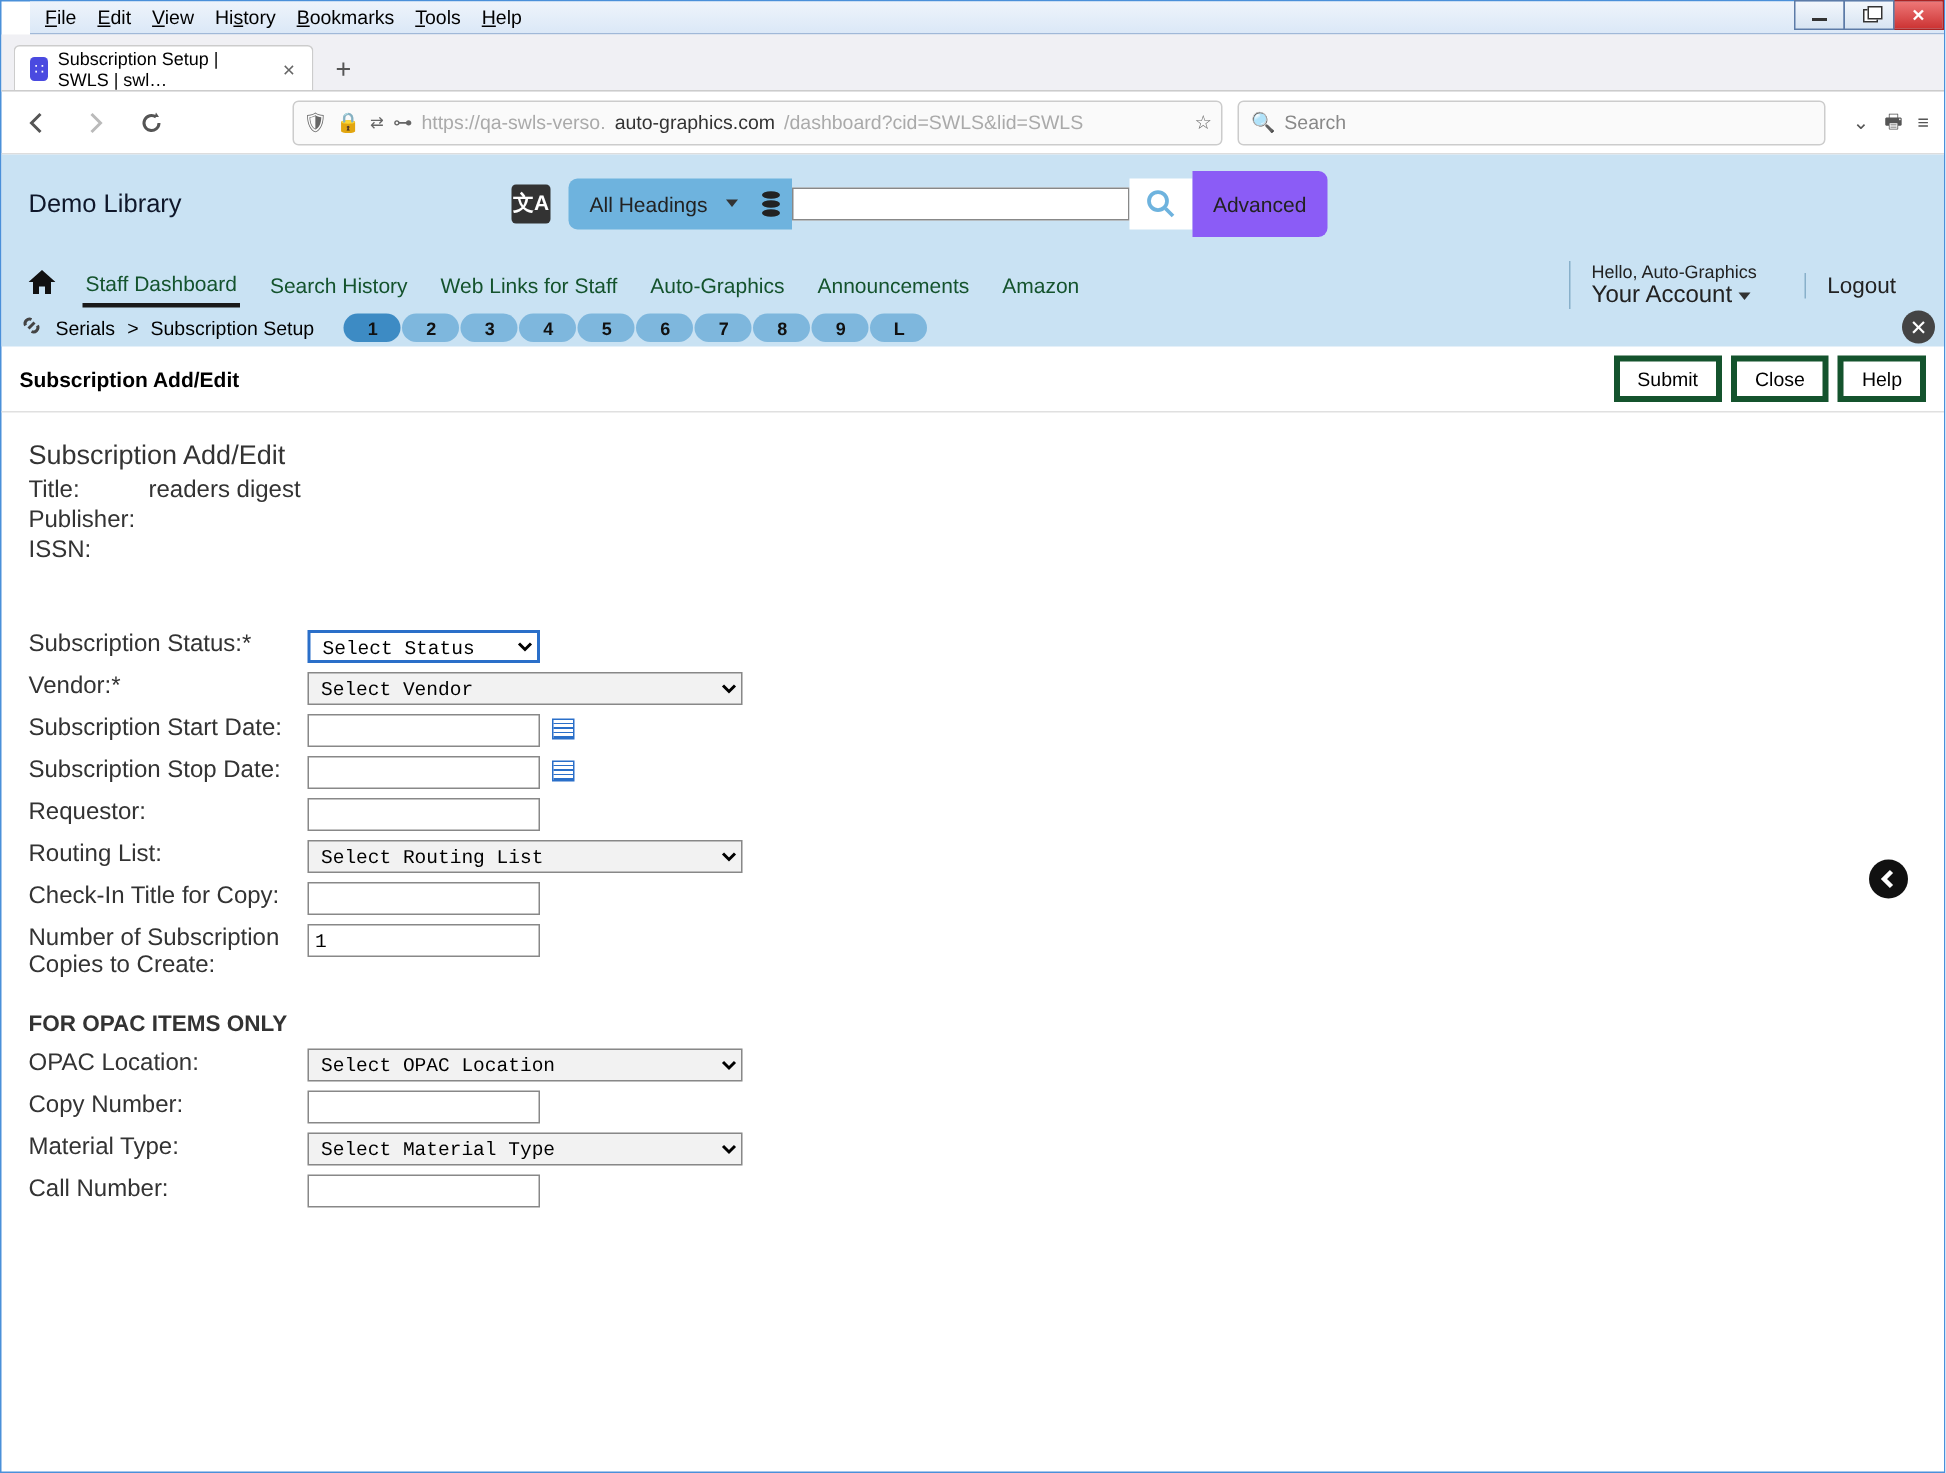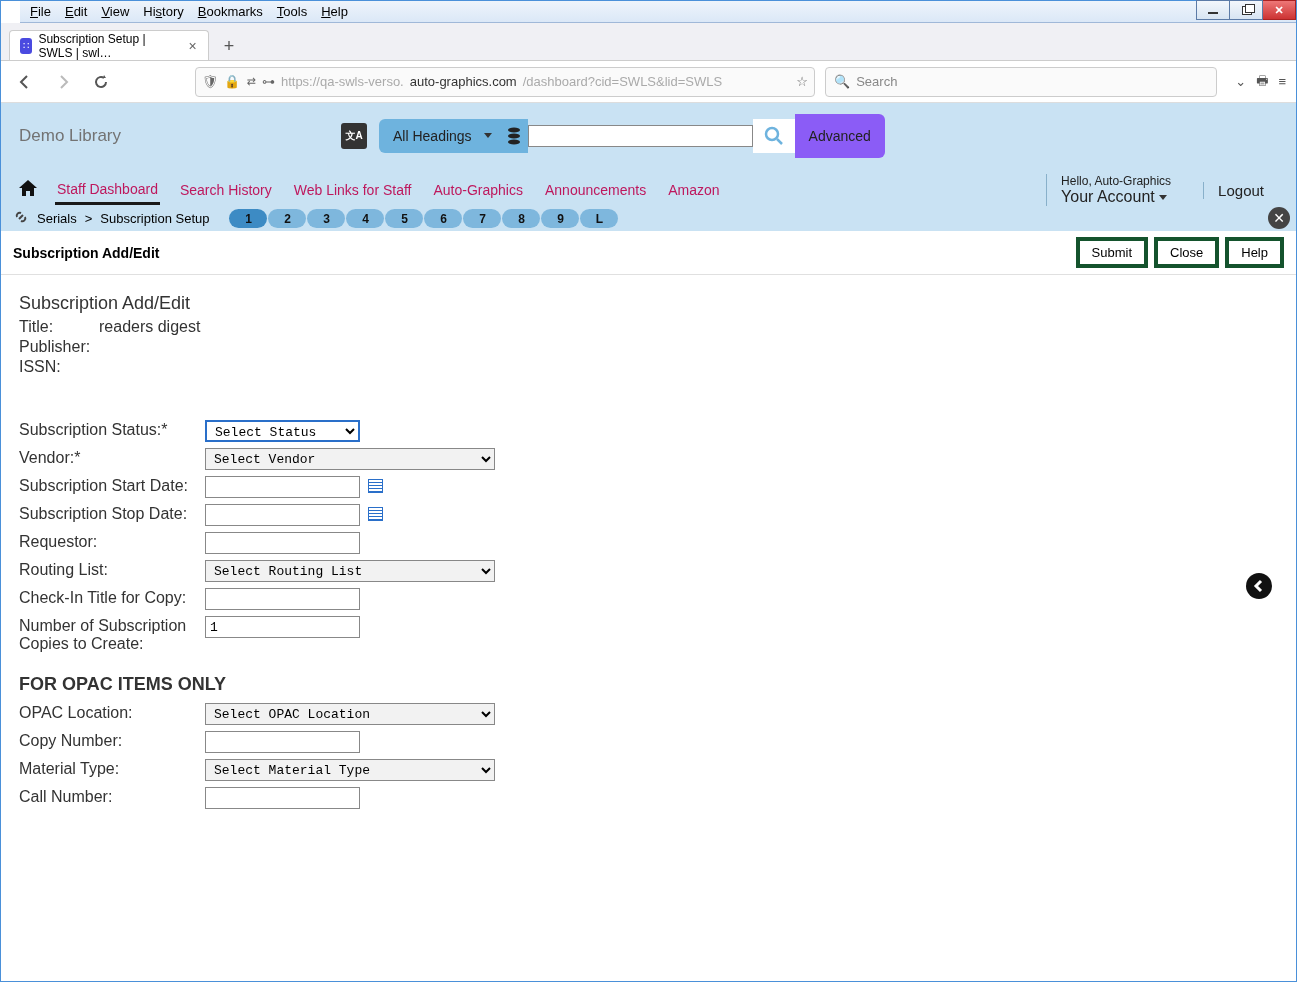--- a/index.html
+++ b/index.html
@@ -29,22 +29,22 @@
 .nav-btn svg{fill:#555;}
 .addrbar{flex:0 0 620px;height:30px;border:1px solid #ccc;border-radius:4px;display:flex;align-items:center;padding:0 6px;gap:6px;font-size:13px;color:#666;background:#fafafa;}
 .addrbar .lock{color:#666;}
 .addrbar .fade{color:#aaa;}
 .addrbar .dark{color:#333;}
 .searchbar{flex:1;height:30px;border:1px solid #ccc;border-radius:4px;display:flex;align-items:center;padding:0 8px;gap:6px;color:#888;background:#fafafa;}
 .nav-icons{display:flex;gap:10px;align-items:center;color:#555;margin-left:8px;}
 
 .app-hdr{background:#c9e2f3; padding:8px 0 0 0;}
 .app-top{display:flex;align-items:center;padding:3px 18px 10px 18px;gap:12px;}
-.brand{font-size:17px;color:#737373;flex:0 0 310px;}
-.lang-icon{width:26px;height:26px;background:#333;border-radius:3px;display:flex;align-items:center;justify-content:center;color:#fff;font-size:10px;font-weight:bold;}
+.brand{font-size:17px;color:#0f172a;flex:0 0 310px;}
+.lang-icon{width:26px;height:26px;background:#333;border-radius:3px;display:flex;align-items:center;justify-content:center;color:#fff;font-size:14px;font-weight:bold;}
 .search-combo{display:flex;align-items:center;}
 .headings-btn{height:34px;background:#6eb3de;border-radius:6px 0 0 6px;display:flex;align-items:center;padding:0 28px 0 14px;color:#222;font-size:14px;position:relative;}
 .headings-btn .chev{position:absolute;right:8px;top:14px;border-left:4px solid transparent;border-right:4px solid transparent;border-top:5px solid #333;}
 .stack-icon{width:28px;height:34px;background:#6eb3de;display:flex;align-items:center;justify-content:center;color:#222;}
 .search-input{width:225px;height:34px;border:none;background:#fff;padding:0 8px;outline:none;}
 .search-go{width:42px;height:34px;background:#fff;display:flex;align-items:center;justify-content:center;}
 .search-go svg{fill:#6eb3de;}
 .adv-btn{height:44px;background:#8b5cf6;border-radius:0 6px 6px 0;padding:0 14px;display:flex;align-items:center;color:#222;font-size:14px;}
 .right-icons{margin-left:auto;display:flex;align-items:center;gap:14px;}
 .balloon{width:20px;height:26px;background:radial-gradient(circle at 50% 35%, #ff0 30%, #0c0 55%, #06c 80%);border-radius:50% 50% 50% 50% / 60% 60% 40% 40%;}
@@ -52,21 +52,21 @@
 .scan-icon::after{content:"";position:absolute;width:6px;height:6px;background:#fff;border-radius:50%;left:6px;top:9px;}
 .clip-icon{width:30px;height:22px;border:3px solid #111;border-radius:2px;position:relative;}
 .clip-icon .badge{position:absolute;top:-10px;right:-10px;background:#3a6ea5;color:#fff;font-size:10px;padding:1px 4px;border-radius:3px;}
 .heart-icon{width:26px;height:24px;position:relative;}
 .heart-icon svg{fill:#111;}
 .heart-icon .badge{position:absolute;top:-10px;right:-10px;background:#3a6ea5;color:#fff;font-size:10px;padding:1px 4px;border-radius:3px;}
 .bell-icon{width:22px;height:26px;}
 .bell-icon svg{fill:none;stroke:#111;stroke-width:2;}
 
 .app-nav{display:flex;align-items:center;gap:18px;padding:6px 18px 0 18px;font-size:14px;color:#222;}
-.app-nav a{text-decoration:none;color:#be185d;padding:6px 2px;}
+.app-nav a{text-decoration:none;color:#14532d;padding:6px 2px;}
 .app-nav .home{font-size:16px;}
 .app-nav .active{border-bottom:3px solid #1a1a1a;padding-bottom:5px;}
 .acct-box{margin-left:auto;text-align:left;border-left:1px solid #88b0ca;padding:0 14px;}
 .acct-box .hi{font-size:12px;}
 .acct-box .acct{font-size:16px;display:flex;align-items:center;gap:4px;}
 .acct-box .chev2{border-left:4px solid transparent;border-right:4px solid transparent;border-top:5px solid #333;}
 .logout{padding:0 14px;font-size:15px;color:#222;border-left:1px solid #88b0ca;}
 
 .crumb-bar{background:#c9e2f3;display:flex;align-items:center;padding:3px 12px;gap:8px;font-size:13px;position:relative;}
 .crumb-bar .link-icon{color:#444;}
@@ -86,21 +86,21 @@
 .field-label{width:186px;padding:3px 0;}
 .field-ctrl{padding:2px 0;}
 select,input[type=text]{font-size:13px;padding:2px 4px;border:1px solid #888;background:#f2f2f2;font-family:Liberation Mono, monospace;}
 select{height:22px;}
 input[type=text]{height:22px;background:#fff;}
 .status-sel{width:155px;border:2px solid #2a6fc9;background:#fff;}
 .vendor-sel,.rlist-sel,.opac-sel,.mtype-sel{width:290px;}
 .txt-155{width:155px;}
 .cal-icon{display:inline-block;width:15px;height:14px;border:1px solid #2a6fc9;margin-left:8px;vertical-align:middle;position:relative;background:repeating-linear-gradient(#fff,#fff 2px,#2a6fc9 2px,#2a6fc9 3px);}
 
-.section-hdr{font-size:18px;font-weight:bold;margin:18px 0 6px 0;}
+.section-hdr{font-size:15px;font-weight:bold;margin:18px 0 6px 0;}
 
 .side-chev{position:absolute;right:24px;top:298px;width:26px;height:26px;border-radius:50%;background:#111;color:#fff;display:flex;align-items:center;justify-content:center;}
 .side-chev svg{fill:#fff;}
 
 .info-row{display:flex;margin-bottom:2px;}
 .info-label{width:80px;}
 </style>
 </head>
 <body>
 

